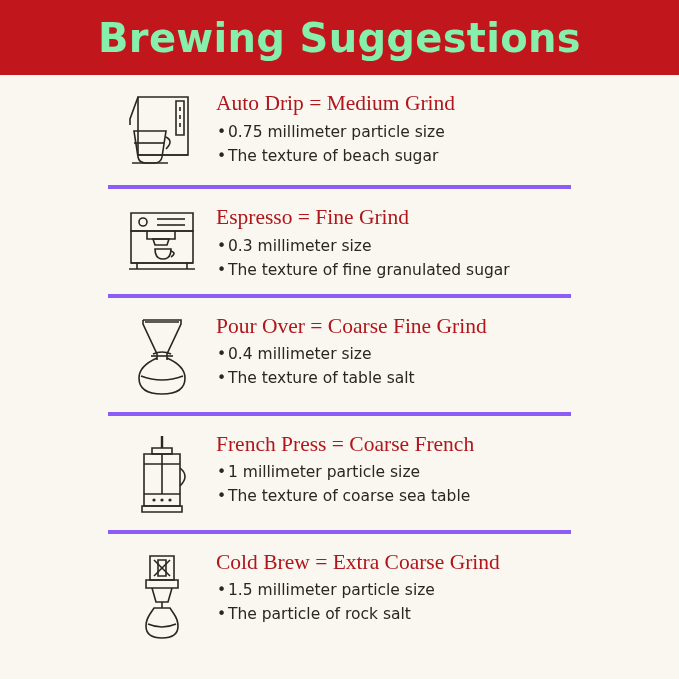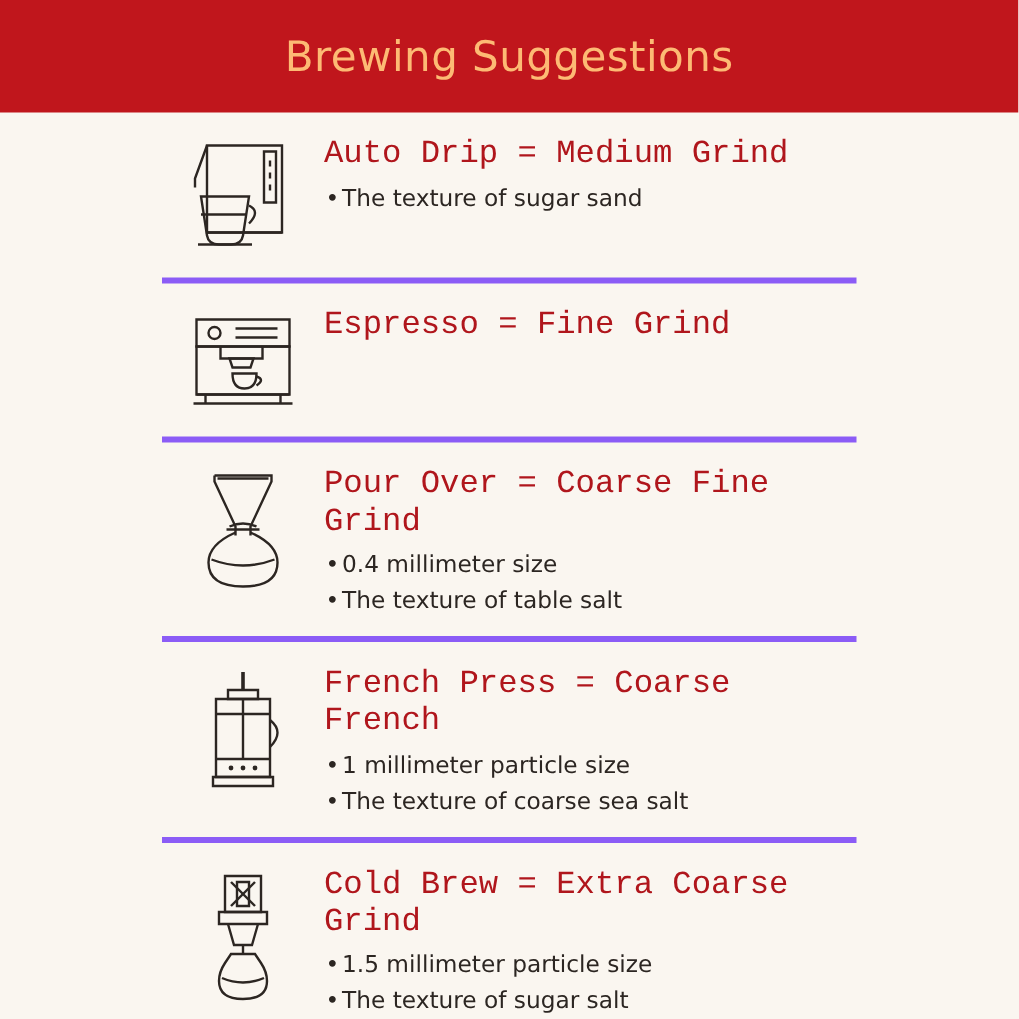--- a/index.html
+++ b/index.html
@@ -22,23 +22,23 @@
   }
   .header {
     width: 100%;
     height: 75px;
     background: #c0161c;
     display: flex;
     align-items: center;
     justify-content: center;
   }
   .header-title {
-    color: #fdba74;
-    font-size: 28px;
-    font-weight: normal;
+    color: #86efac;
+    font-size: 40px;
+    font-weight: bold;
     letter-spacing: 0.3px;
     font-family: "DejaVu Sans", sans-serif;
   }
   .list {
     padding: 0 0 0 0;
     margin: 0;
   }
   .row {
     display: flex;
     align-items: flex-start;
@@ -61,21 +61,21 @@
   .text-cell {
     flex: 1 1 auto;
     padding-top: 2px;
   }
   .row-title {
     color: #b0161c;
     font-size: 21.5px;
     font-weight: normal;
     margin: 0 0 4px 0;
     line-height: 1.15;
-    font-family: Liberation Mono, monospace;
+    font-family: Liberation Serif, serif;
   }
   .bullets {
     list-style: none;
     margin: 0;
     padding: 0;
   }
   .bullets li {
     color: #2c2622;
     font-size: 15.5px;
     line-height: 1.55;
@@ -113,21 +113,22 @@
           <path d="M12 64 H62"></path>
           <path d="M8 40 H40 L36 66 Q35 72 28 72 H20 Q13 72 12 66 Z"></path>
           <path d="M40 46 Q48 50 40 58"></path>
           <path d="M8 52 H38"></path>
           <path d="M6 72 H42"></path>
         </svg>
       </div>
       <div class="text-cell">
         <div class="row-title">Auto Drip = Medium Grind</div>
         <ul class="bullets">
-          <li>The texture of sugar sand</li>
+          <li>0.75 millimeter particle size</li>
+          <li>The texture of beach sugar</li>
         </ul>
       </div>
     </div>
 
     <div class="row">
       <div class="icon-cell">
         <svg width="78" height="74" viewBox="0 0 78 74" fill="none" stroke="#2c2622" stroke-width="1.6">
           <path d="M8 8 H70 V26 H8 Z"></path>
           <circle cx="20" cy="17" r="4"></circle>
           <line x1="34" y1="14" x2="62" y2="14"></line>
@@ -138,20 +139,24 @@
           <path d="M32 44 H48 Q48 54 40 54 Q32 54 32 44 Z"></path>
           <path d="M48 46 Q54 48 48 52"></path>
           <line x1="8" y1="58" x2="70" y2="58"></line>
           <path d="M14 58 V64"></path>
           <path d="M64 58 V64"></path>
           <line x1="6" y1="64" x2="72" y2="64"></line>
         </svg>
       </div>
       <div class="text-cell">
         <div class="row-title">Espresso = Fine Grind</div>
+        <ul class="bullets">
+          <li>0.3 millimeter size</li>
+          <li>The texture of fine granulated sugar</li>
+        </ul>
       </div>
     </div>
 
     <div class="row">
       <div class="icon-cell">
         <svg width="66" height="86" viewBox="0 0 66 86" fill="none" stroke="#2c2622" stroke-width="1.6">
           <path d="M14 6 H52 L52 10 L38 40 L38 46"></path>
           <path d="M14 6 L14 10 L28 40 L28 46"></path>
           <path d="M16 8 H50"></path>
           <path d="M28 44 Q10 52 10 64 Q10 80 33 80 Q56 80 56 64 Q56 52 38 44"></path>
@@ -182,21 +187,21 @@
           <circle cx="30" cy="68" r="1.6" fill="#2c2622" stroke="none"></circle>
           <circle cx="38" cy="68" r="1.6" fill="#2c2622" stroke="none"></circle>
           <path d="M48 36 Q58 44 48 54"></path>
           <path d="M10 74 H50 V80 H10 Z"></path>
         </svg>
       </div>
       <div class="text-cell">
         <div class="row-title">French Press = Coarse French</div>
         <ul class="bullets">
           <li>1 millimeter particle size</li>
-          <li>The texture of coarse sea salt</li>
+          <li>The texture of coarse sea table</li>
         </ul>
       </div>
     </div>
 
     <div class="row">
       <div class="icon-cell">
         <svg width="60" height="92" viewBox="0 0 60 92" fill="none" stroke="#2c2622" stroke-width="1.6">
           <path d="M18 6 H42 V30 H18 Z"></path>
           <path d="M22 10 L38 26"></path>
           <path d="M38 10 L22 26"></path>
@@ -205,19 +210,19 @@
           <path d="M20 38 L24 52 H36 L40 38"></path>
           <line x1="30" y1="52" x2="30" y2="58"></line>
           <path d="M22 58 H38 L42 64 Q46 70 46 76 Q46 88 30 88 Q14 88 14 76 Q14 70 18 64 Z"></path>
           <path d="M16 74 Q30 80 44 74"></path>
         </svg>
       </div>
       <div class="text-cell">
         <div class="row-title">Cold Brew = Extra Coarse Grind</div>
         <ul class="bullets">
           <li>1.5 millimeter particle size</li>
-          <li>The texture of sugar salt</li>
+          <li>The particle of rock salt</li>
         </ul>
       </div>
     </div>
 
   </div>
 </div>
 
 </body></html>

